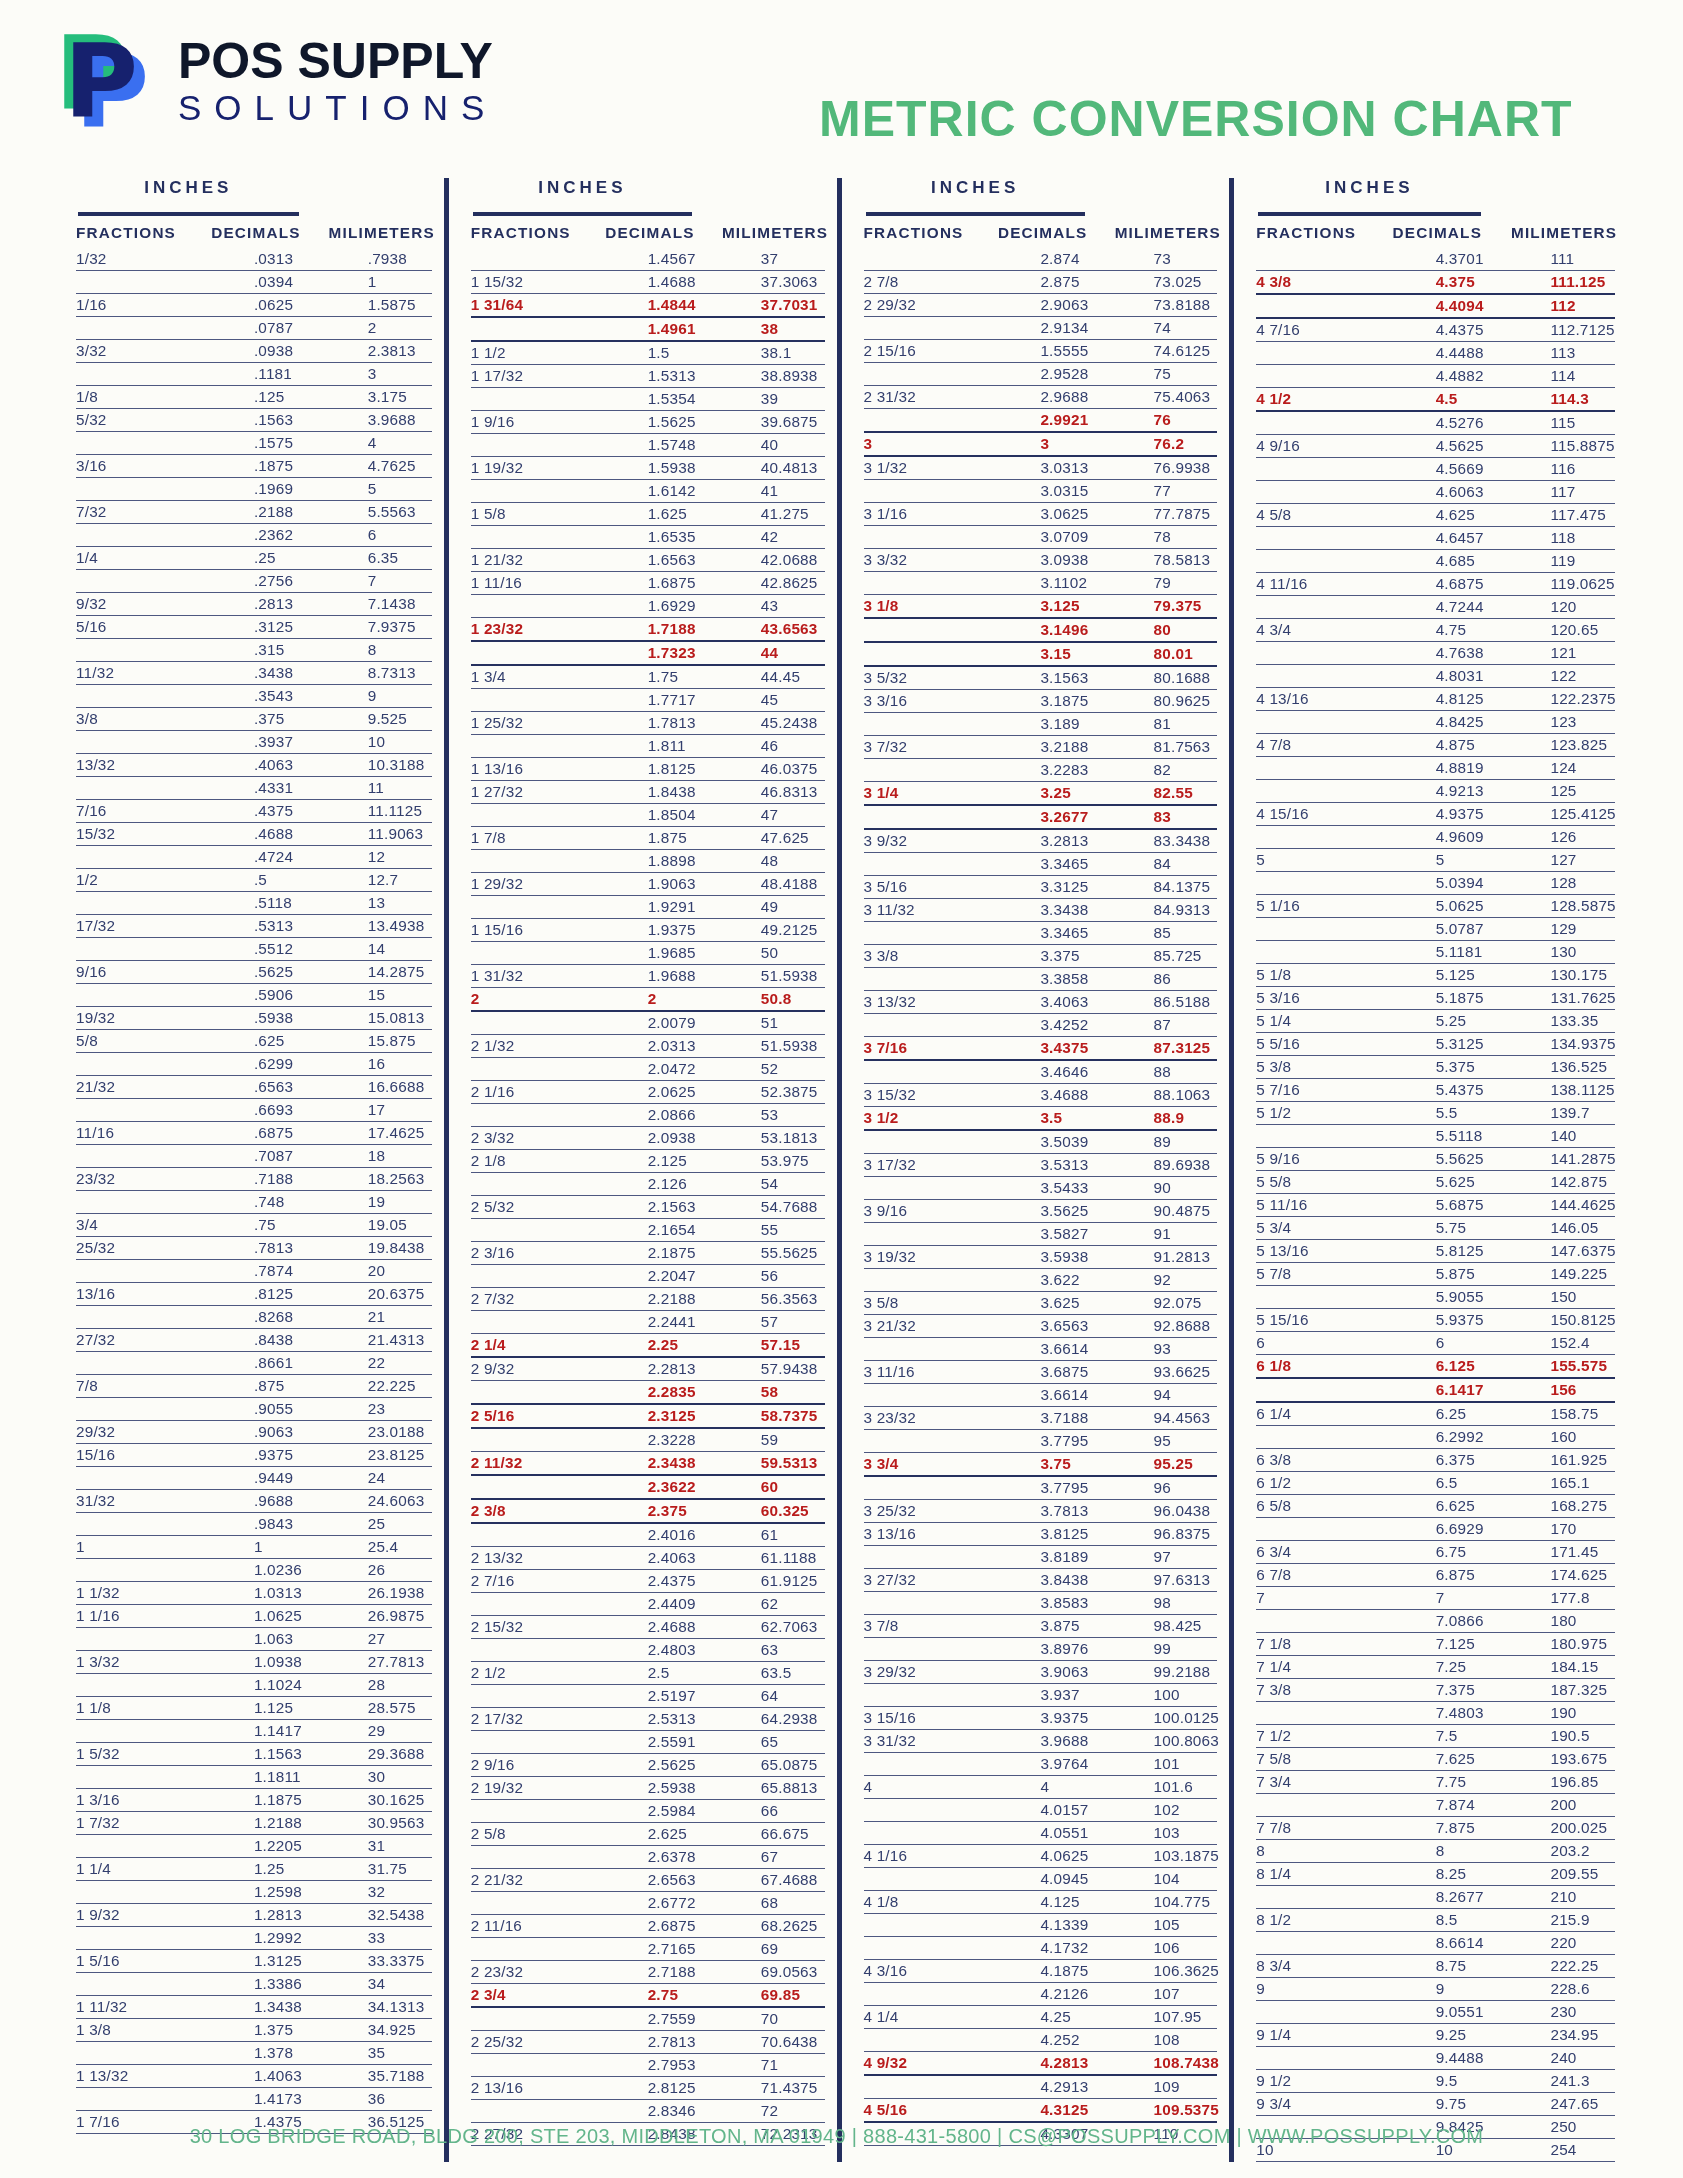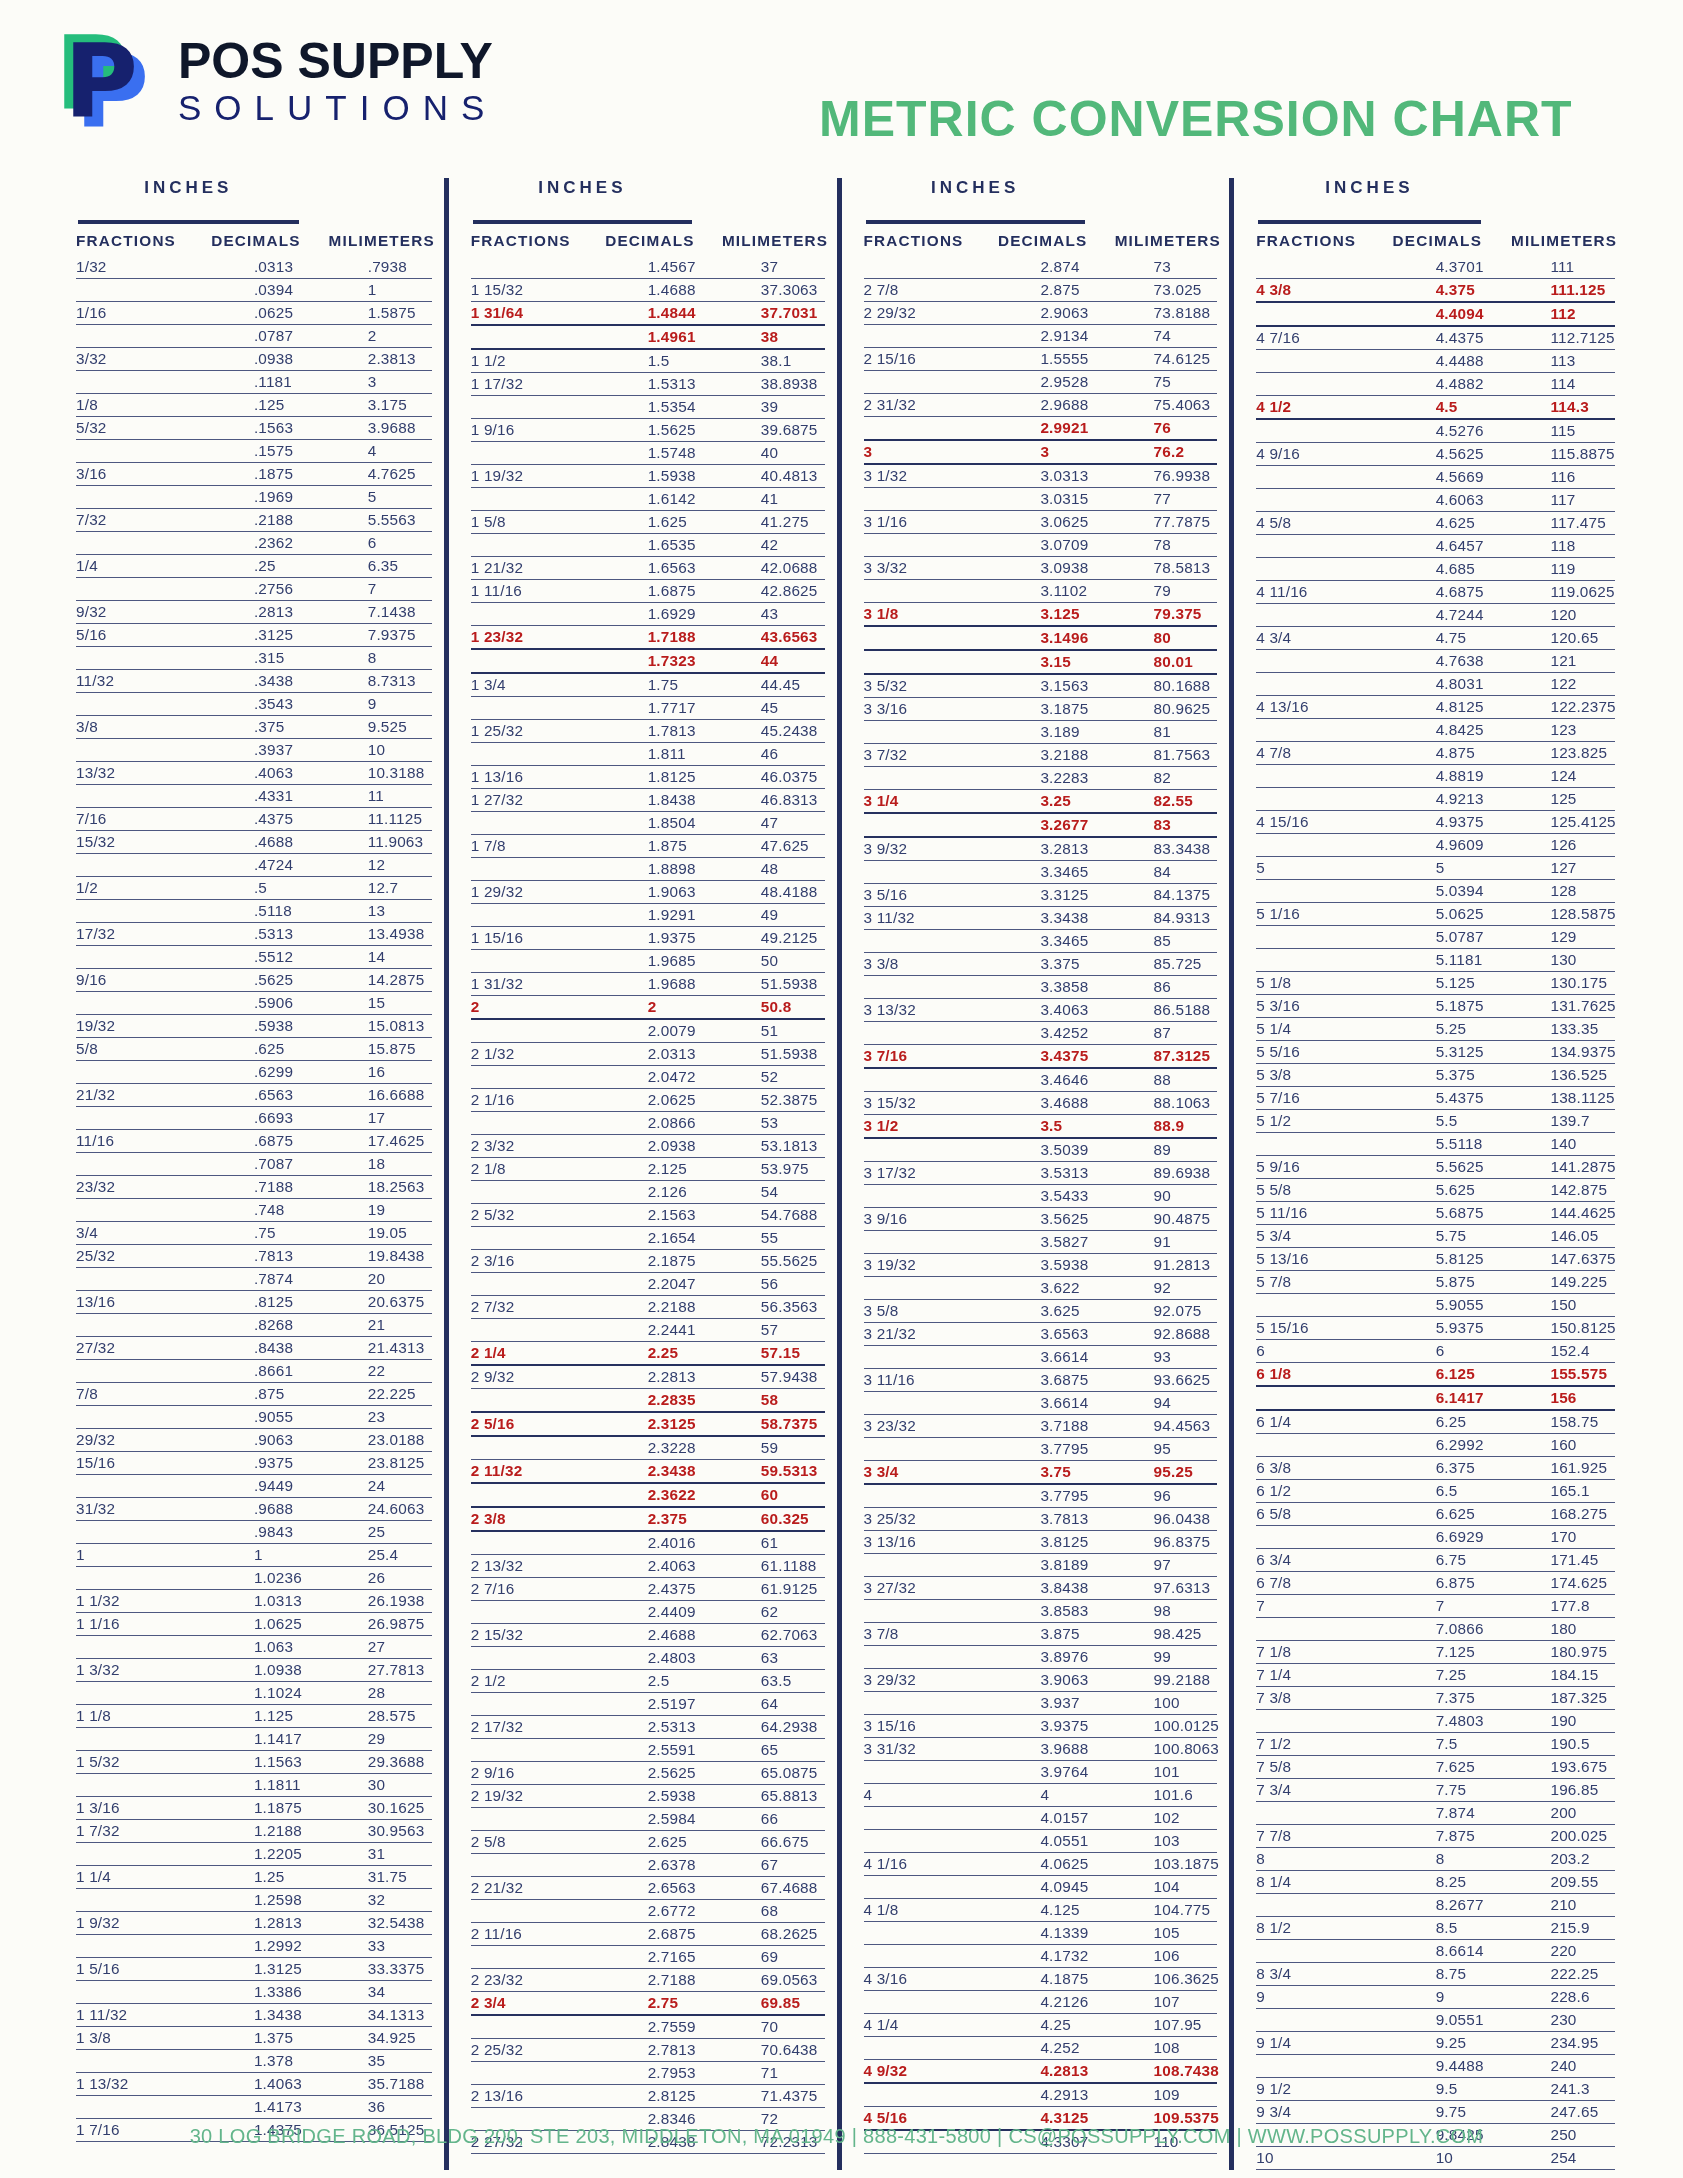--- a/index.html
+++ b/index.html
@@ -21,21 +21,21 @@
   .logo-line2{font-size:35px;font-weight:400;color:#16216e;letter-spacing:13px;line-height:1.0;margin-top:4px;}
   .page-title{position:absolute;left:804px;top:75px;margin:15px;font-size:50px;font-weight:700;color:#52b87a;letter-spacing:1px;}
   
   .table-grid{
     position:absolute;left:56px;right:56px;top:178px;
     display:grid;grid-template-columns:repeat(4,1fr);
   }
   .group{padding:0 12px 0 22px;}
   .group:first-child{padding-left:20px;}
   .group:not(:last-child){border-right:5px solid #242f5e;}
-  .inches-wrap{width:62%;margin-left:2px;border-bottom:4px solid #242f5e;padding-bottom:22px;}
+  .inches-wrap{width:62%;margin-left:2px;border-bottom:4px solid #242f5e;padding-bottom:14px;}
   .inches{text-align:center;font-size:17px;font-weight:700;letter-spacing:4px;color:#242f5e;}
   .subheads{display:grid;grid-template-columns:38% 33% 29%;margin-top:8px;
     font-size:15.3px;font-weight:700;letter-spacing:1.2px;color:#242f5e;}
   .rows{margin-top:6px;}
   .row{
     display:grid;grid-template-columns:50% 32% 18%;
     height:22px;align-items:center;
     border-bottom:1px solid #4d5780;
     font-size:15.3px;letter-spacing:0.2px;color:#323e6d;
   }

